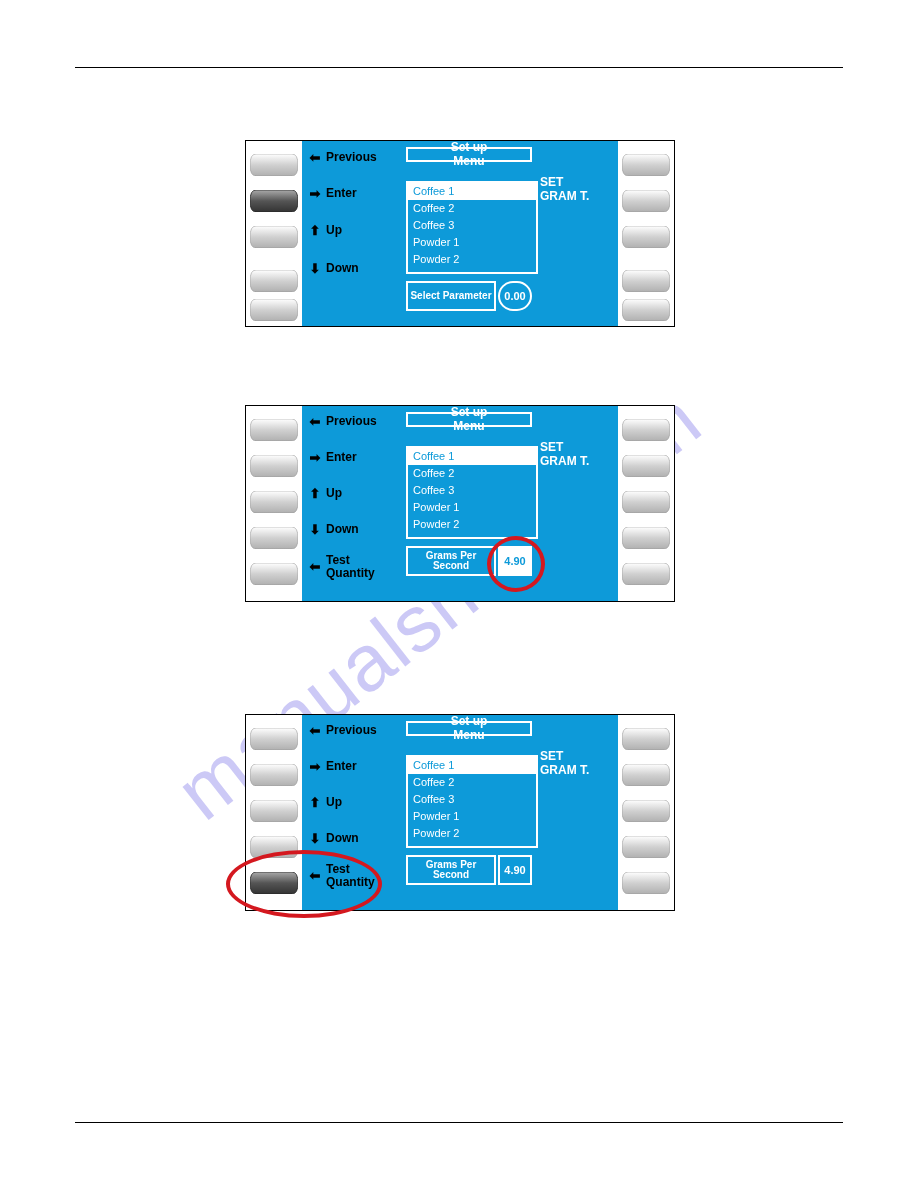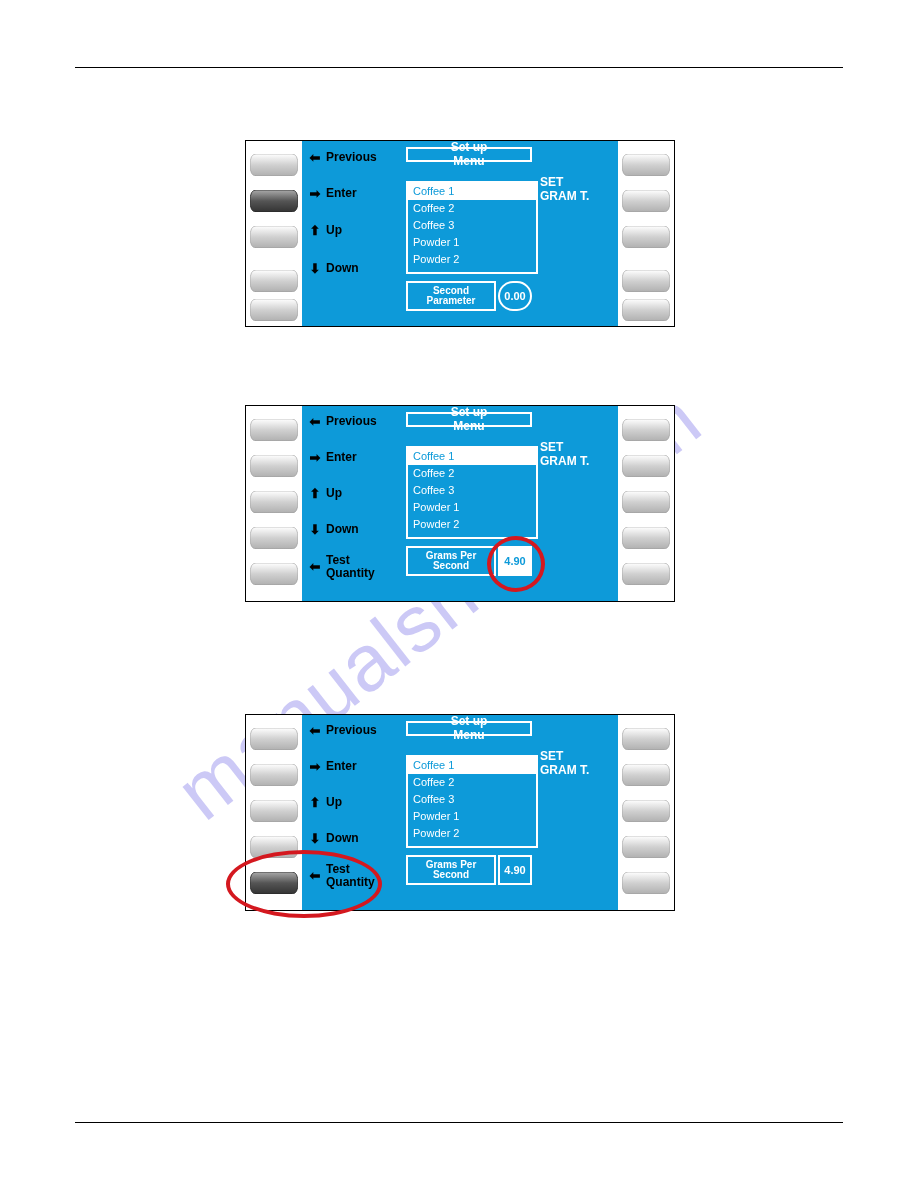--- a/index.html
+++ b/index.html
@@ -226,21 +226,21 @@
 Menu</div>
     <div class="right-title" style="white-space:pre-line">SET
 GRAM T.</div>
     <div class="list-box" style="height:93px;">
       <div class="item sel">Coffee 1</div>
       <div class="item">Coffee 2</div>
       <div class="item">Coffee 3</div>
       <div class="item">Powder 1</div>
       <div class="item">Powder 2</div>
     </div>
-    <div class="param-box" style="top:140px;">Second
+    <div class="param-box" style="top:140px;">Select
 Parameter</div>
     <div class="value-box" style="top:140px;border-radius:15px;">0.00</div>
 
     <div class="label-row" style="top:9px;">
         <span class="arrow">⬅</span>
         <span class="txt">Previous</span>
       </div>
     <div class="label-row" style="top:45px;">
         <span class="arrow">➡</span>
         <span class="txt">Enter</span>

